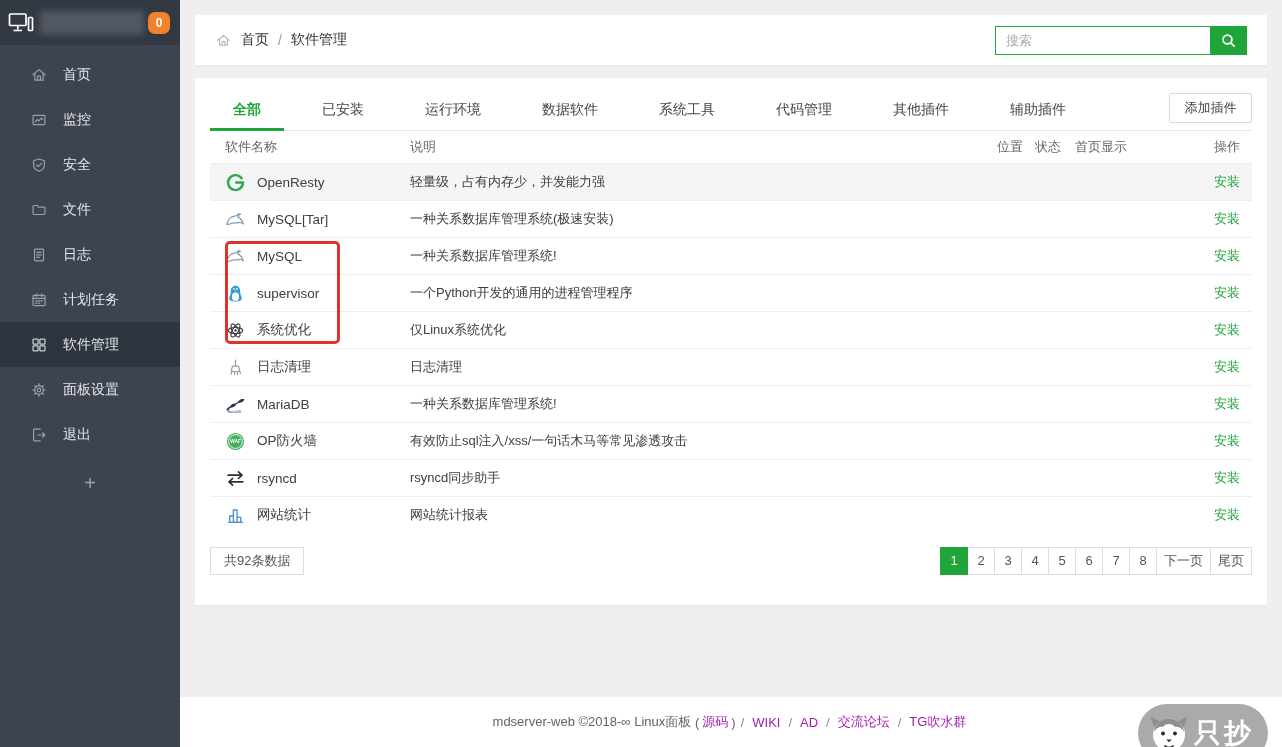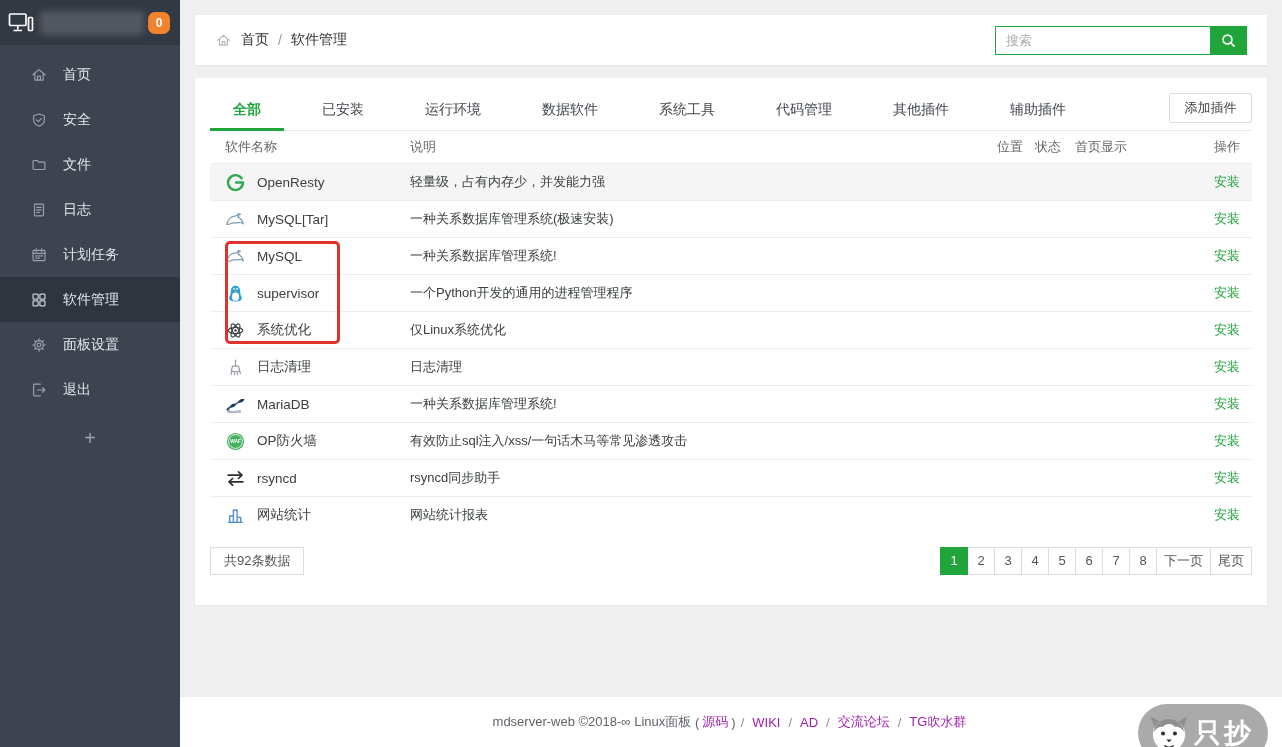--- a/index.html
+++ b/index.html
@@ -104,20 +104,29 @@
     <span class="badge">0</span>
   </div>
   <nav class="nav">
       <div class="nav-item">
         <span class="icon">
           <svg viewBox="0 0 20 20" fill="none" stroke="currentColor" stroke-width="1.3" stroke-linecap="round" stroke-linejoin="round">
             <path d="M3.2 9.8 L10 4 L16.8 9.8 M5.4 8.3 V15.6 H14.6 V8.3 M8.4 15.6 V11.3 H11.6 V15.6"></path>
           </svg>
         </span>
         <span>首页</span>
+      </div>
+      <div class="nav-item">
+        <span class="icon">
+          <svg viewBox="0 0 20 20" fill="none" stroke="currentColor" stroke-width="1.3" stroke-linejoin="round">
+            <rect x="3.4" y="4.8" width="13.2" height="10.4" rx="1"></rect>
+            <path d="M5.5 12.4 L8 9.4 L9.9 11.1 L12.7 7.8 L14.5 9.8"></path>
+          </svg>
+        </span>
+        <span>监控</span>
       </div>
       <div class="nav-item">
         <span class="icon">
           <svg viewBox="0 0 20 20" fill="none" stroke="currentColor" stroke-width="1.3" stroke-linejoin="round" stroke-linecap="round">
             <path d="M10 3.3 L16 5.3 V9.6 C16 13.2 13.6 15.6 10 16.8 C6.4 15.6 4 13.2 4 9.6 V5.3 Z"></path>
             <path d="M7.2 9.9 L9.2 11.9 L12.9 8.2"></path>
           </svg>
         </span>
         <span>安全</span>
       </div>

